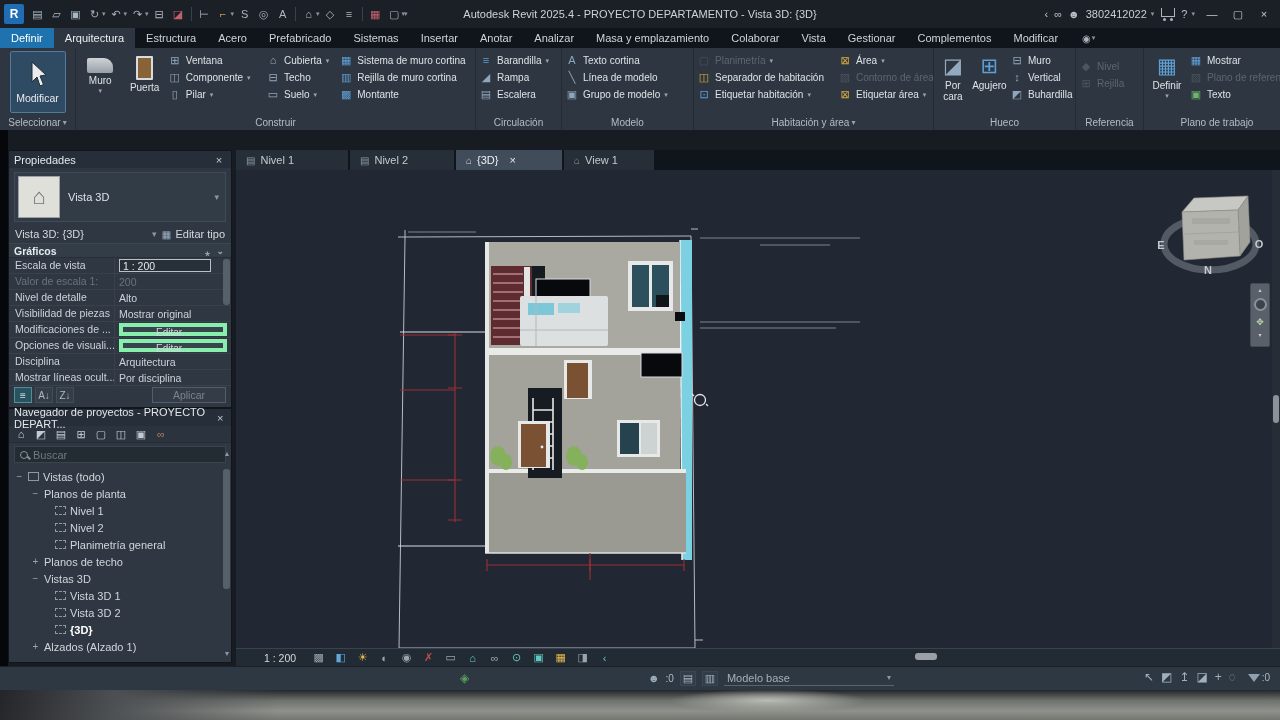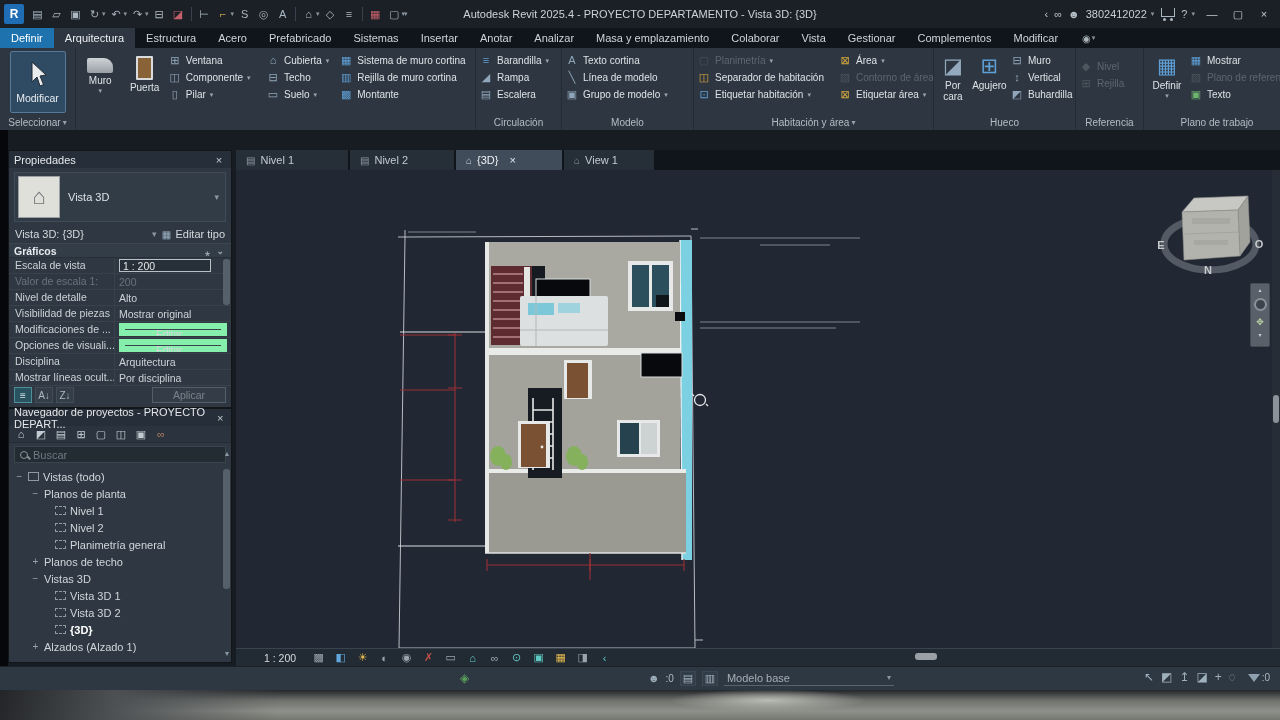--- a/index.html
+++ b/index.html
@@ -66,21 +66,21 @@
   .inst-dd{color:#8b96a0;font-size:9px;margin-left:auto}
   .edit-type{display:flex;align-items:center;gap:3px;color:#d4d9dd}
   .edit-type .ricon{width:12px;font-size:10px;color:#9eb3c6}
   .sec-row{height:15px;background:#333d48;border-top:1px solid #3c4651;border-bottom:1px solid #272f38;display:flex;align-items:center;padding:0 5px;font-weight:bold;color:#e6eaed;font-size:10.5px}
   .sec-caret{margin-left:auto;color:#9aa4ad;font-size:9px;letter-spacing:2px}
   .prow{height:16px;display:flex;border-bottom:1px solid #39424b;align-items:center}
   .plabel{width:106px;padding-left:6px;color:#ccd2d7;font-size:10.5px;white-space:nowrap;overflow:hidden;border-right:1px solid #39424b;line-height:15px}
   .pvalue{flex:1;padding:0 4px;color:#ccd2d7;font-size:10.5px;white-space:nowrap;overflow:hidden;display:flex;align-items:center}
   .prow.dim .plabel,.prow.dim .pvalue{color:#6a737d}
   .scale-input{width:92px;height:13px;background:#272f38;border:1px solid #b9c0c6;color:#e3e7ea;font-size:10.5px;padding:0 3px}
-  .edit-btn{width:100%;height:13px;background:#39434e;border:6px solid #86efac;color:#d4d9dd;font-size:10px;text-align:center;line-height:11px}
+  .edit-btn{width:100%;height:13px;background:#39434e;border:4px solid #86efac;color:#d4d9dd;font-size:10px;text-align:center;line-height:11px}
   .pfoot{position:absolute;bottom:3px;left:5px;right:5px;height:18px;display:flex;align-items:center;gap:3px}
   .pfi{width:18px;height:16px;border:1px solid #434d58;color:#aeb9c2;font-size:10px;background:#343e49}
   .pfi.on{background:#2a5360;border-color:#4e8f9c;color:#cfe4e8}
   .apply-btn{margin-left:auto;width:74px;height:16px;border:1px solid #545e69;color:#7b848d;font-size:10.5px;text-align:center;line-height:14px;background:#343d47}
   .pal-thumb{position:absolute;right:1px;width:7px;background:#55606b;border-radius:3px}
 
   .navpal{top:408px;height:255px}
   .nav-icons{height:17px;display:flex;align-items:center;gap:4px;padding:0 4px;background:#2b343e;border-bottom:1px solid #242c35}
   .nicon{width:16px;height:14px;font-size:11px;color:#c3cbd2}
   .nicon.link{color:#b07a62}
@@ -276,20 +276,23 @@
         <div class="rrow">
             <span class="ricon ic blue">▥</span>
             <span>Rejilla de muro cortina</span>
           </div>
         <div class="rrow">
             <span class="ricon ic blue">▩</span>
             <span>Montante</span>
           </div>
       </div>
     </div>
+    <div class="panel-label">
+        <span>Construir</span>
+      </div>
   </div>
 
   <div class="panel" style="width:86px">
     <div class="panel-body">
       <div class="rcol">
         <div class="rrow dd">
             <span class="ricon ic blue">≡</span>
             <span>Barandilla</span>
           </div>
         <div class="rrow">

